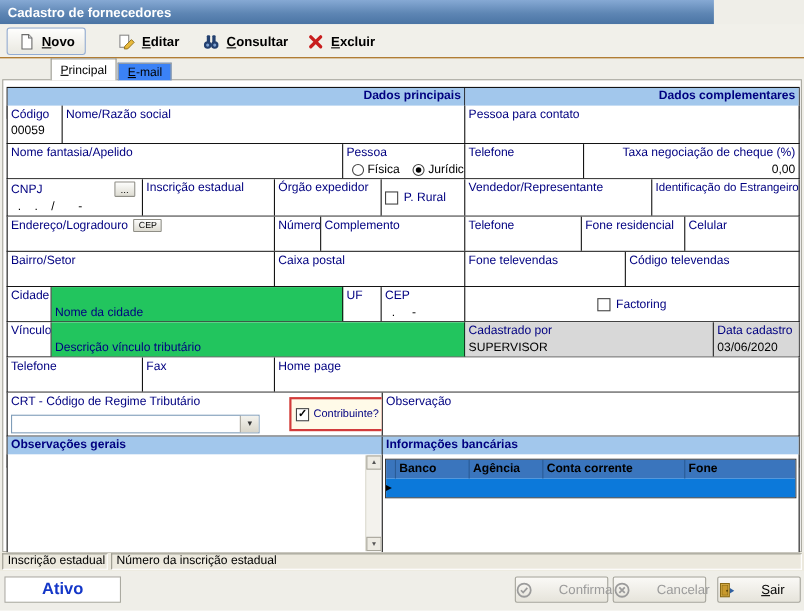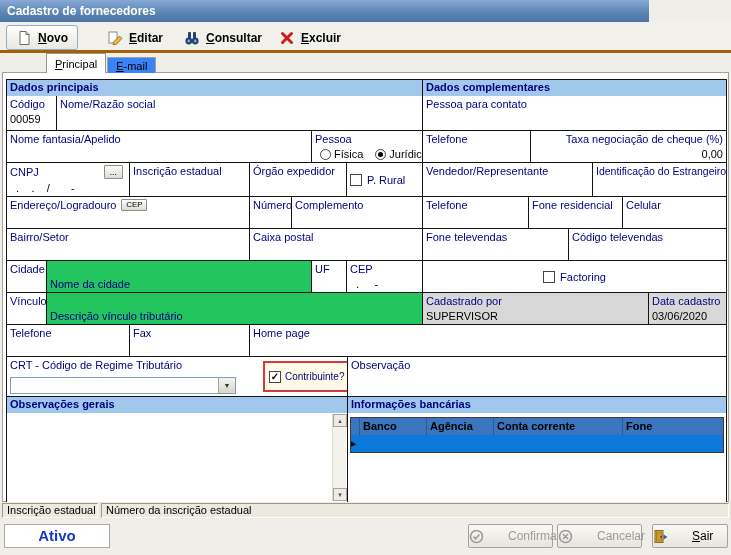--- a/index.html
+++ b/index.html
@@ -7,21 +7,21 @@
   #win { position: relative; width: 731px; height: 555px; background: #EFEEE8; overflow: hidden;
          font-size: 11px; color: #000; }
 
   
   .titlebar { position: absolute; left: 0; top: 0; width: 649px; height: 22px;
               background: linear-gradient(180deg, #86A9D4 0%, #5E86B4 55%, #4A74A4 100%);
               color: #fff; font-weight: bold; font-size: 12px; line-height: 22px; padding-left: 7px; }
 
   
   .toolbar { position: absolute; left: 0; top: 22px; width: 731px; height: 31px;
-             background: #F1F0EA; border-bottom: 3px solid #a16207; }
+             background: #F1F0EA; border-bottom: 1px solid #a16207; }
   .tbtn { position: absolute; top: 3px; height: 25px; display: flex; align-items: center; gap: 6px;
           padding: 0 9px; font-size: 12px; font-weight: bold; cursor: default; }
   .tbtn.focused { border: 1px solid #93ACD2; border-radius: 3px;
                   background: linear-gradient(#FEFEFD, #E9E8E0); }
   .ticon { width: 16px; height: 16px; display: inline-flex; }
 
   
   .tabbar { position: absolute; left: 2px; top: 53px; height: 20px; display: flex;
             align-items: flex-end; z-index: 3; margin-left: 44px; }
   .tab { padding: 2px 8px 2px 8px; height: 16px; line-height: 12px; background: #3b82f6;
@@ -165,21 +165,21 @@
     <div class="tab sel">
       <u>P</u><span>rincipal</span>
     </div>
     <div class="tab">
       <u>E</u><span>-mail</span>
     </div>
   </div>
 
   <div class="panel">
 
-    <div class="row first" style="top:6px;height:29px;">
+    <div class="row first" style="top:6px;height:29px;text-align:right;">
       <div class="cell sechead" style="flex:0 0 416px;">Dados principais</div>
       <div class="cell sechead last">Dados complementares</div>
     </div>
 
     <div class="row" style="top:23px;height:35px;">
       <div class="cell" style="flex:0 0 50px;">
         <span class="lbl">Código</span>
         <span class="val">00059</span>
       </div>
       <div class="cell" style="flex:0 0 366px;">

